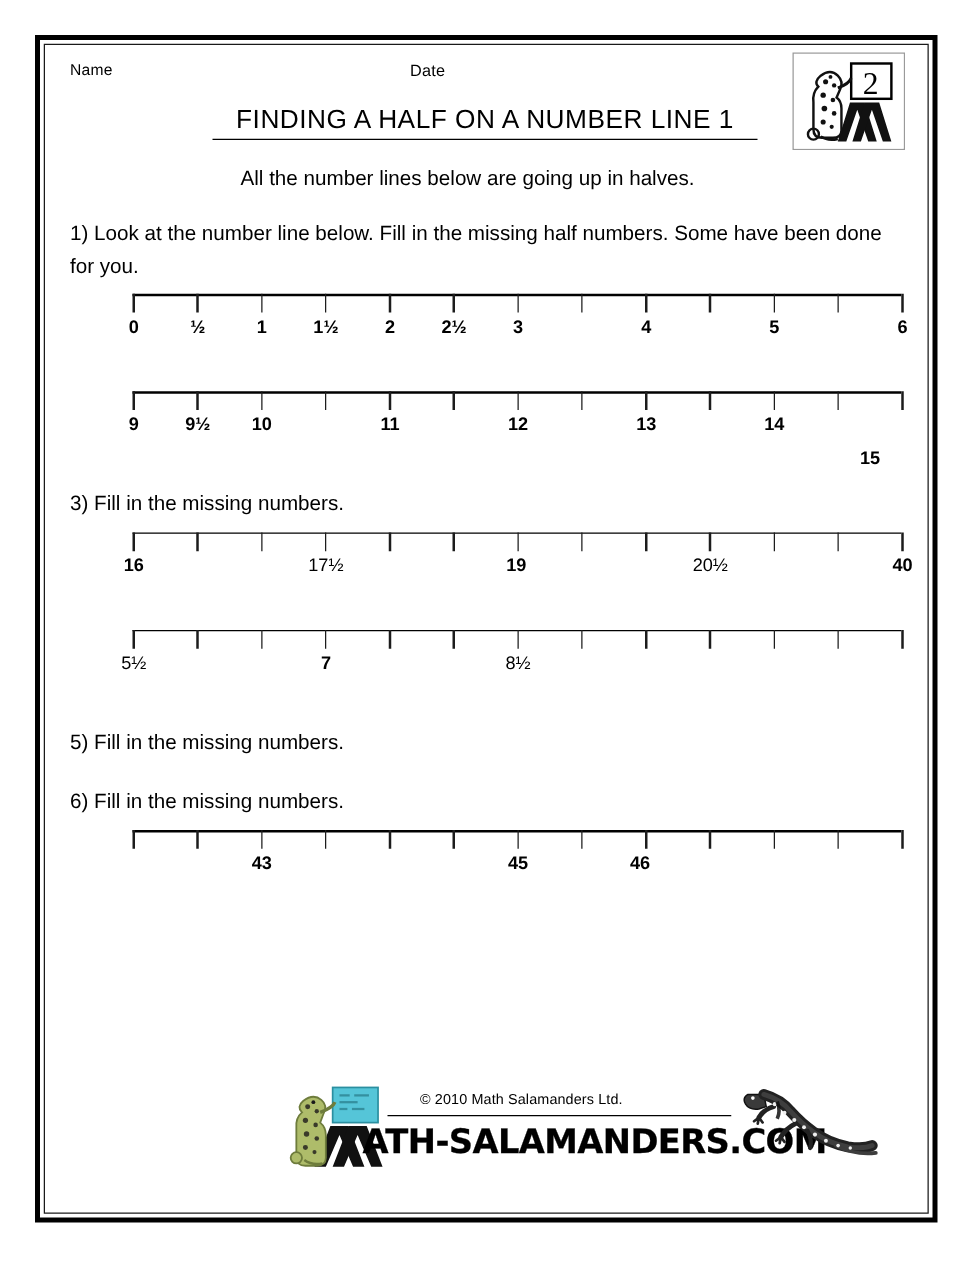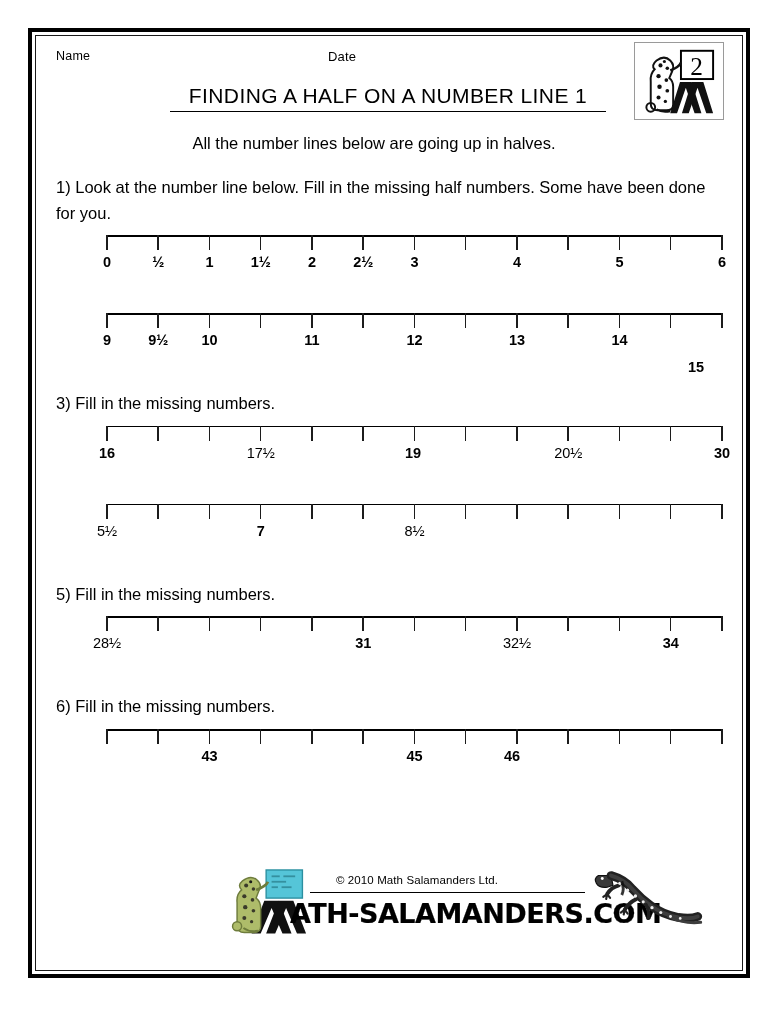--- a/index.html
+++ b/index.html
@@ -311,21 +311,21 @@
               <div class="nl-tick" style="left: 412.75px;"></div>
               <div class="nl-tick" style="left: 464px;"></div>
               <div class="nl-tick" style="left: 515.25px;"></div>
               <div class="nl-tick" style="left: 566.5px;"></div>
               <div class="nl-tick" style="left: 617.75px;"></div>
               <div class="nl-tick" style="left: 669px;"></div>
               <div class="nl-label" style="left: 55px;">16</div>
               <div class="nl-label plain" style="left: 208.75px;">17½</div>
               <div class="nl-label" style="left: 361px;">19</div>
               <div class="nl-label plain" style="left: 516.25px;">20½</div>
-              <div class="nl-label" style="left: 670px;">30</div>
+              <div class="nl-label" style="left: 670px;">40</div>
             </div>
           </div>
           <div class="question">
             <div class="numberline-wrap">
               <div class="nl-axis"></div>
               <div class="nl-tick" style="left: 54px;"></div>
               <div class="nl-tick" style="left: 105.25px;"></div>
               <div class="nl-tick" style="left: 156.5px;"></div>
               <div class="nl-tick" style="left: 207.75px;"></div>
               <div class="nl-tick" style="left: 259px;"></div>
@@ -337,40 +337,20 @@
               <div class="nl-tick" style="left: 566.5px;"></div>
               <div class="nl-tick" style="left: 617.75px;"></div>
               <div class="nl-tick" style="left: 669px;"></div>
               <div class="nl-label plain" style="left: 55px;">5½</div>
               <div class="nl-label" style="left: 208.75px;">7</div>
               <div class="nl-label plain" style="left: 362.5px;">8½</div>
             </div>
           </div>
           <div class="question">
             <div class="q-text">5) Fill in the missing numbers.</div>
-            <div class="numberline-wrap">
-              <div class="nl-axis"></div>
-              <div class="nl-tick" style="left: 54px;"></div>
-              <div class="nl-tick" style="left: 105.25px;"></div>
-              <div class="nl-tick" style="left: 156.5px;"></div>
-              <div class="nl-tick" style="left: 207.75px;"></div>
-              <div class="nl-tick" style="left: 259px;"></div>
-              <div class="nl-tick" style="left: 310.25px;"></div>
-              <div class="nl-tick" style="left: 361.5px;"></div>
-              <div class="nl-tick" style="left: 412.75px;"></div>
-              <div class="nl-tick" style="left: 464px;"></div>
-              <div class="nl-tick" style="left: 515.25px;"></div>
-              <div class="nl-tick" style="left: 566.5px;"></div>
-              <div class="nl-tick" style="left: 617.75px;"></div>
-              <div class="nl-tick" style="left: 669px;"></div>
-              <div class="nl-label plain" style="left: 55px;">28½</div>
-              <div class="nl-label" style="left: 311.25px;">31</div>
-              <div class="nl-label plain" style="left: 465px;">32½</div>
-              <div class="nl-label" style="left: 618.75px;">34</div>
-            </div>
           </div>
           <div class="question">
             <div class="q-text">6) Fill in the missing numbers.</div>
             <div class="numberline-wrap">
               <div class="nl-axis"></div>
               <div class="nl-tick" style="left: 54px;"></div>
               <div class="nl-tick" style="left: 105.25px;"></div>
               <div class="nl-tick" style="left: 156.5px;"></div>
               <div class="nl-tick" style="left: 207.75px;"></div>
               <div class="nl-tick" style="left: 259px;"></div>

